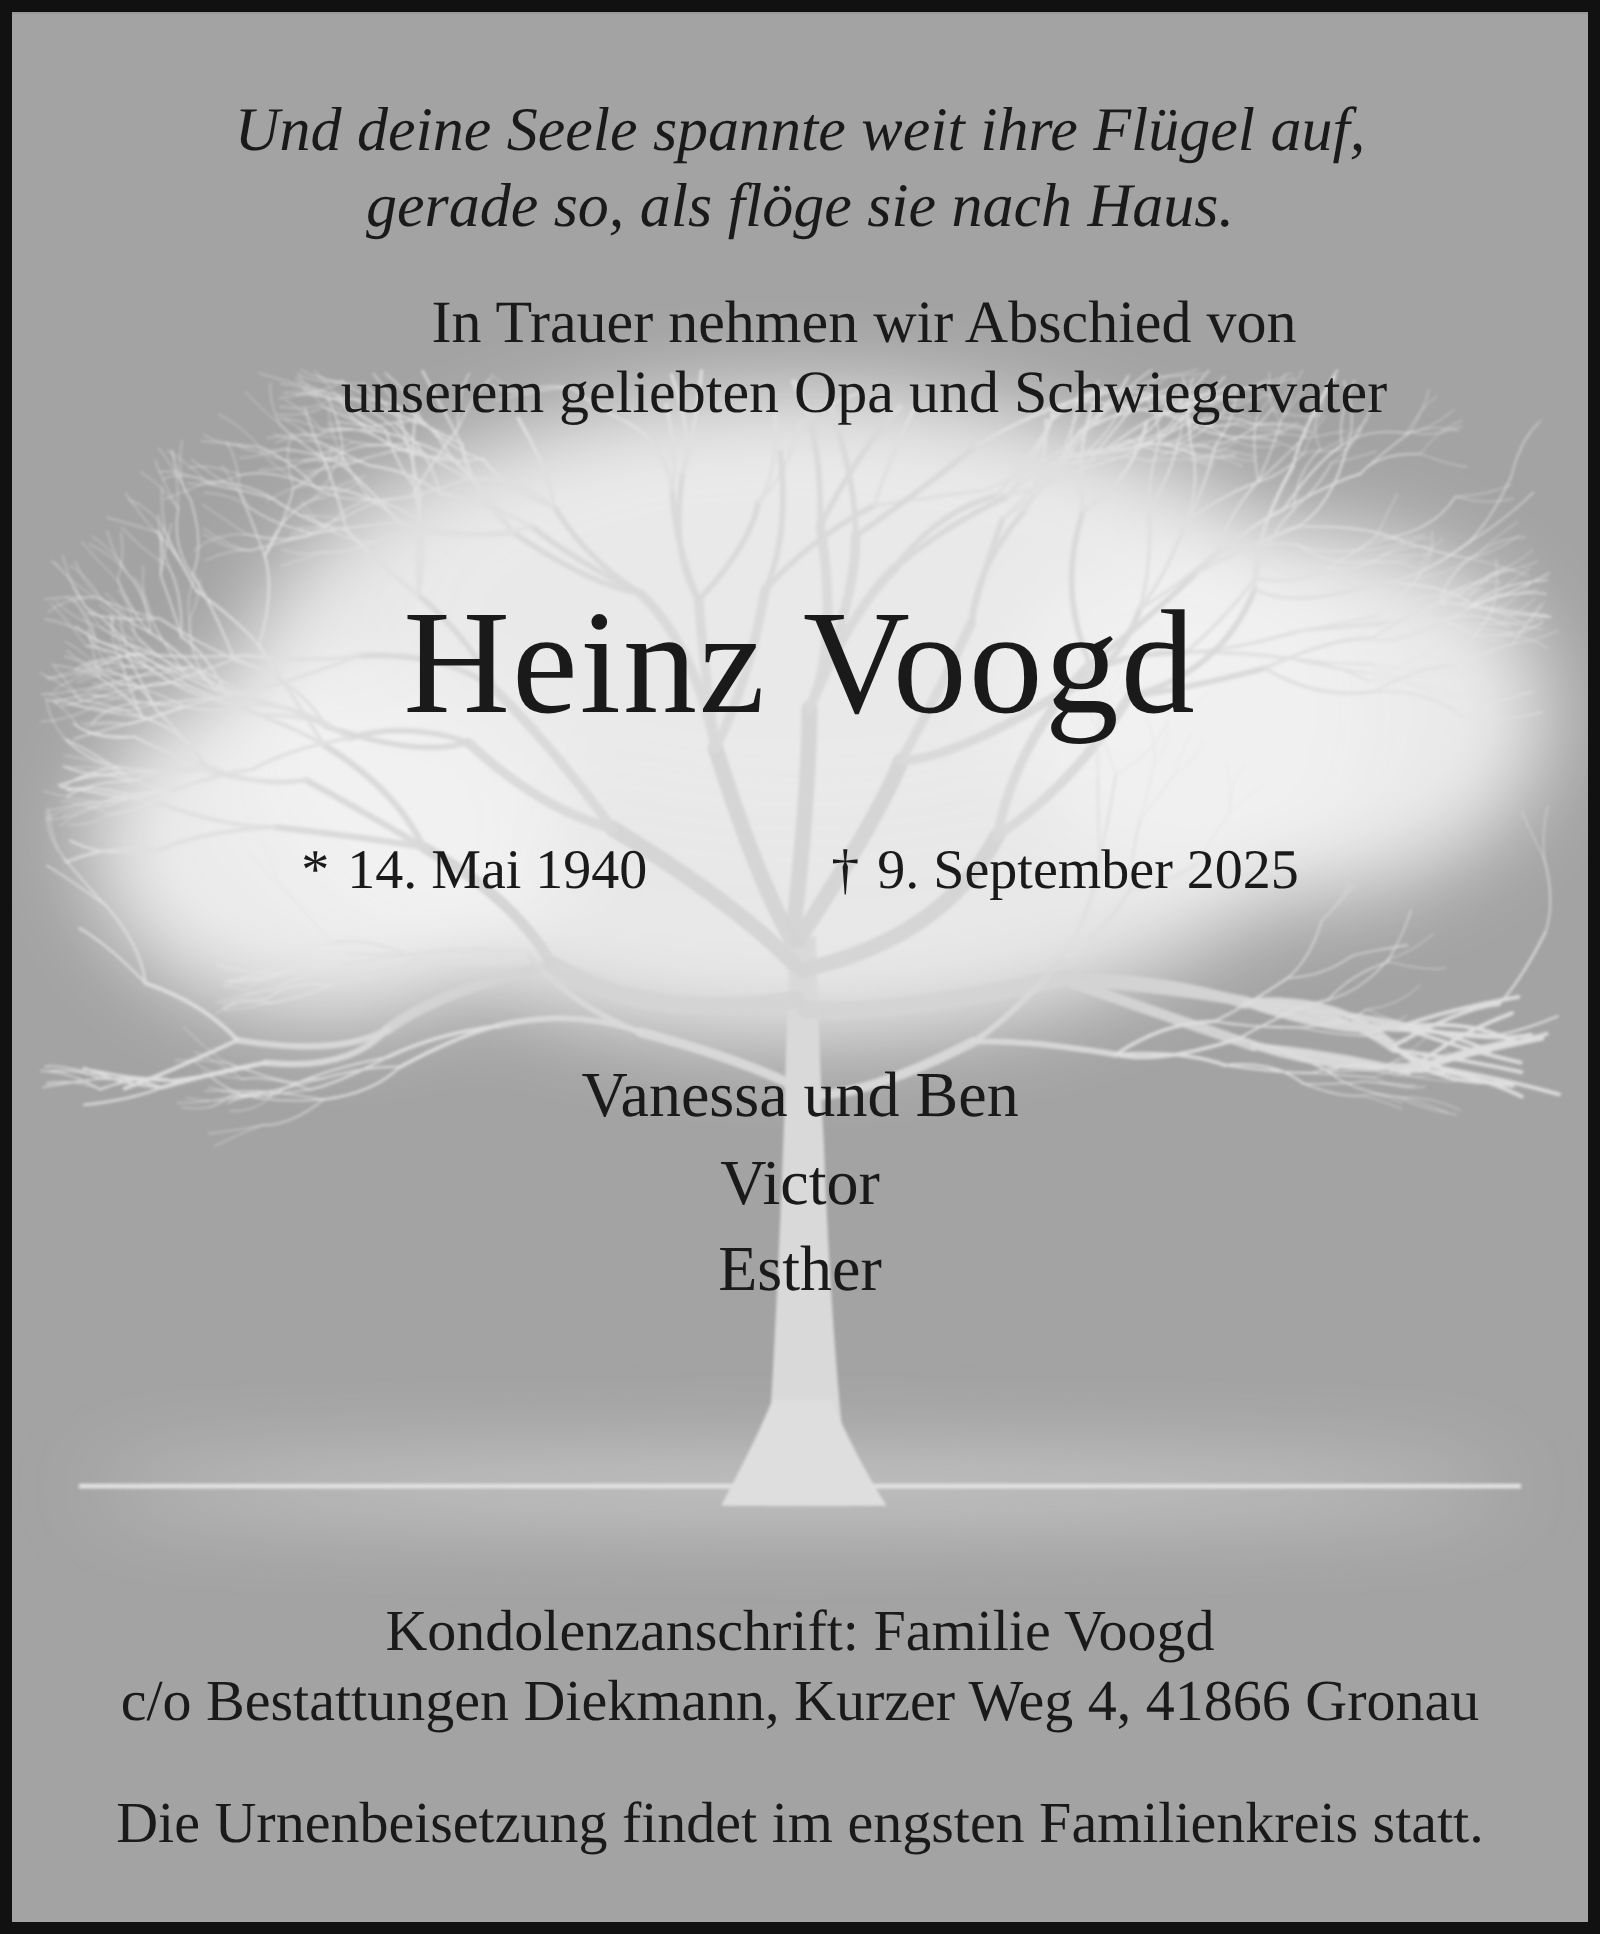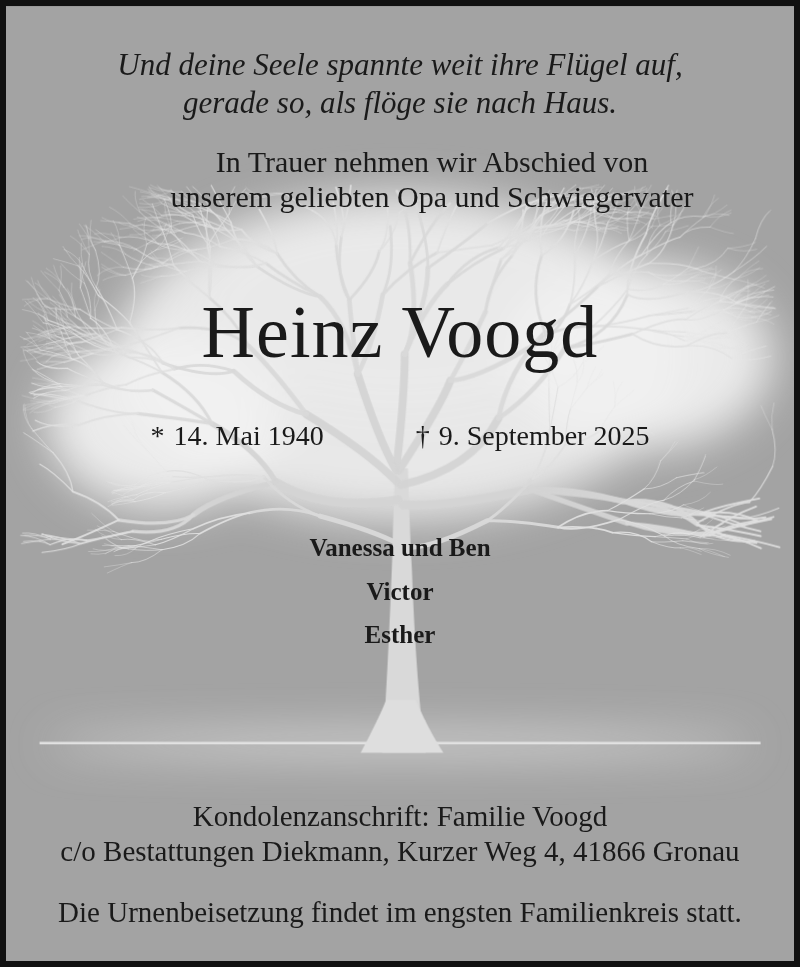--- a/index.html
+++ b/index.html
@@ -15,21 +15,21 @@
     color:#1a1a1a;
   }
   .tree-layer{position:absolute;left:0;top:0;width:100%;height:100%;pointer-events:none;}
   .content{position:absolute;left:0;top:0;width:100%;height:100%;}
   .line{position:absolute;left:0;width:100%;text-align:center;white-space:nowrap;}
   .epigraph{top:40px;font-style:italic;font-size:31px;line-height:38px;}
   .intro{top:136px;font-size:30px;line-height:35px;padding-left:32px;}
   .deceased{top:272px;font-size:74px;line-height:80px;letter-spacing:1px;}
   .dates{top:377px;font-size:28px;line-height:34px;display:flex;justify-content:center;gap:92px;}
   .dates .sym{margin-right:9px;}
-  .mourners{top:520px;font-weight:bold;font-size:25px;}
+  .mourners{top:520px;font-weight:normal;font-size:32px;}
   .mourners .mourner{line-height:43.5px;}
   .condolence{top:792px;font-size:29px;line-height:35px;}
   .funeral{top:888px;font-size:29px;line-height:36px;}
 </style>
 </head>
 <body>
 
 <div class="notice">
 
   <svg class="tree-layer" id="tree-layer" viewBox="0 0 800 967" aria-hidden="true">

